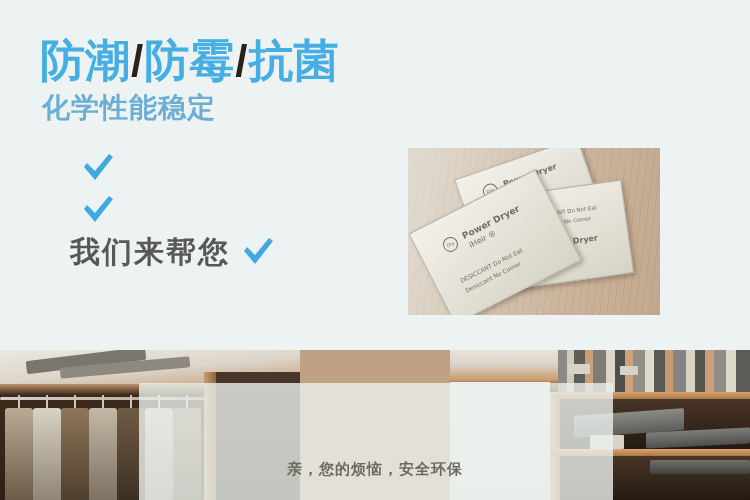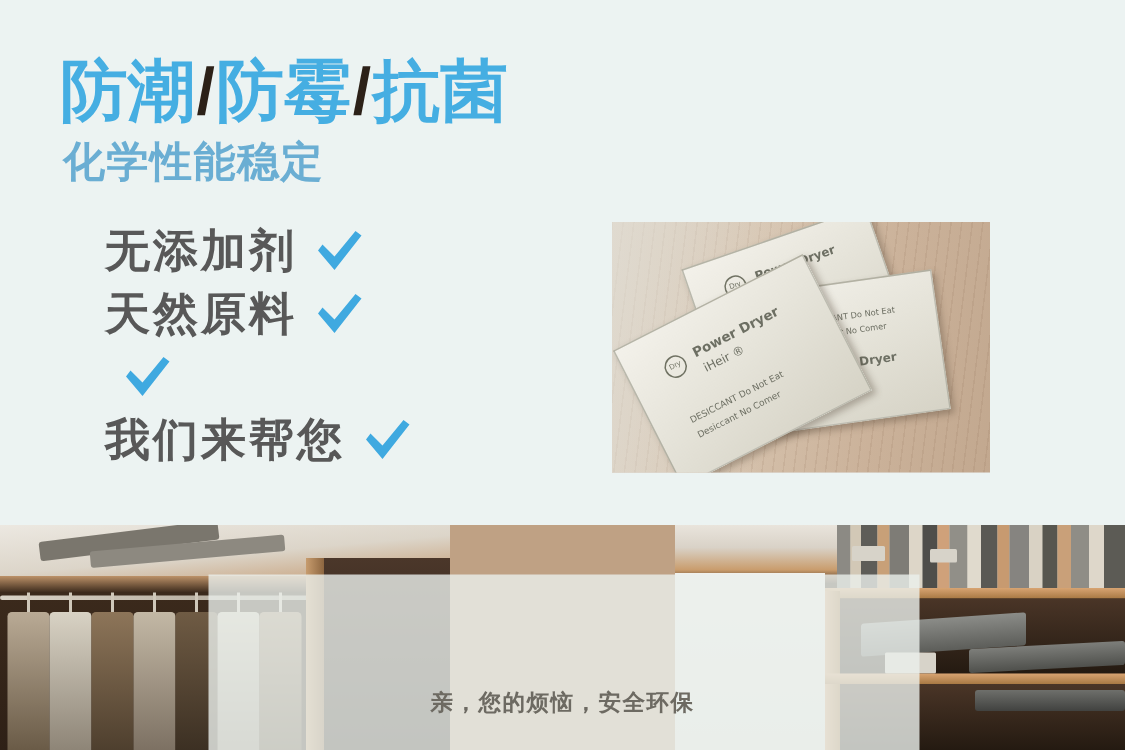--- a/index.html
+++ b/index.html
@@ -325,32 +325,25 @@
 
     <div id="subtitle">化学性能稳定</div>
 
     <div id="headline">
       <span>防潮</span><span class="sep">/</span><span>防霉</span><span class="sep">/</span><span>抗菌</span>
     </div>
 
     <div id="bullet-list">
 
       <div class="bullet-row">
-        <span class="bullet-text">无添加剂</span>
         <svg class="bullet-check" viewBox="0 0 32 30">
           <path d="M2 14 L5 10 L13 18 L27 1 L31 4 L13 27 Z" fill="#3fa9e0"></path>
         </svg>
       </div>
 
-      <div class="bullet-row">
-        <span class="bullet-text">天然原料</span>
-        <svg class="bullet-check" viewBox="0 0 32 30">
-          <path d="M2 14 L5 10 L13 18 L27 1 L31 4 L13 27 Z" fill="#3fa9e0"></path>
-        </svg>
-      </div>
 
       <div class="bullet-row">
         <svg class="bullet-check" viewBox="0 0 32 30">
           <path d="M2 14 L5 10 L13 18 L27 1 L31 4 L13 27 Z" fill="#3fa9e0"></path>
         </svg>
       </div>
 
       <div class="bullet-row">
         <span class="bullet-text">我们来帮您</span>
         <svg class="bullet-check" viewBox="0 0 32 30">

